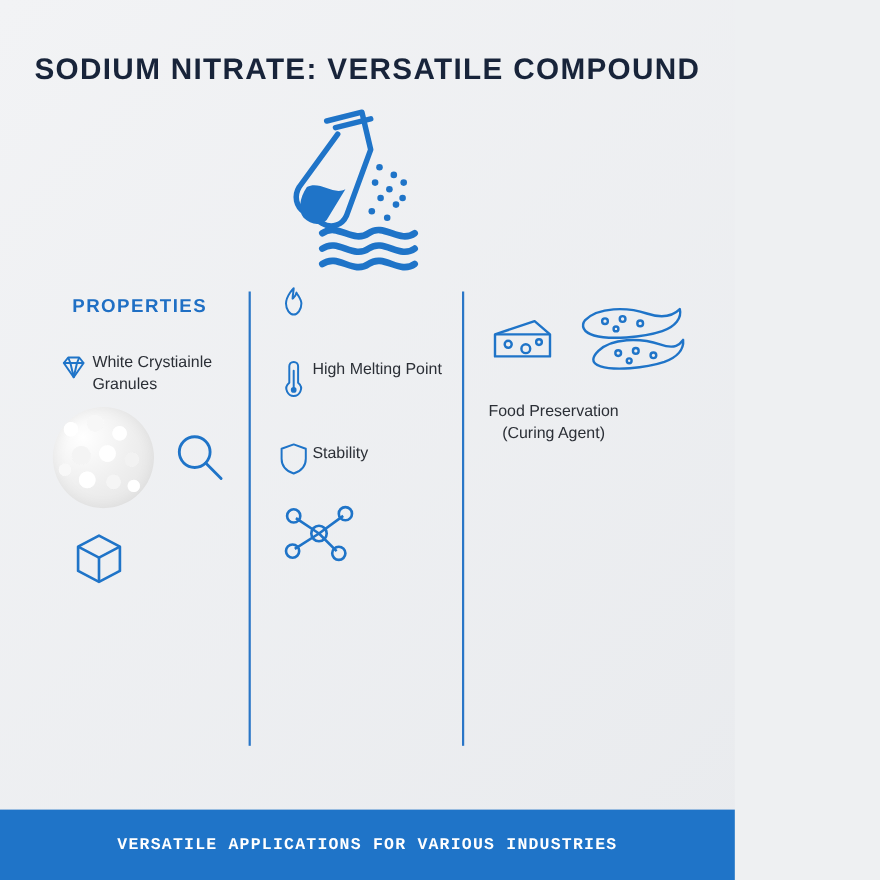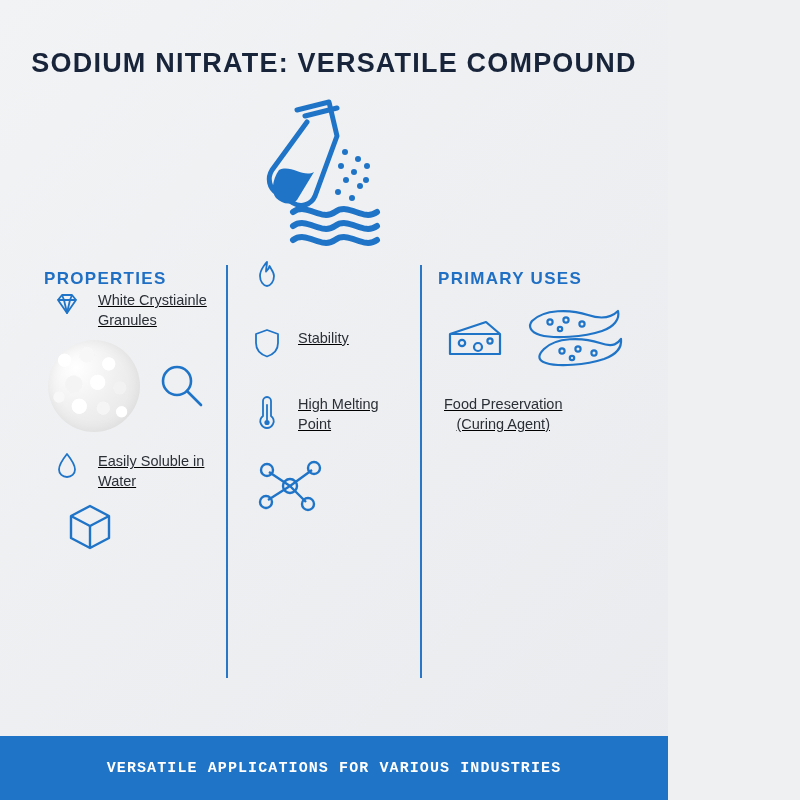--- a/index.html
+++ b/index.html
@@ -51,35 +51,34 @@
     box-sizing: border-box;
   }
   .col-divider {
     width: 2px;
     background: #1f6fc4;
     margin-top: 6px;
     margin-bottom: 58px;
     opacity: 0.95;
   }
   .col-head {
-    text-align: left;
+    text-align: center;
     color: #1f6fc4;
     font-size: 17px;
     font-weight: bold;
     letter-spacing: 1.3px;
     text-transform: uppercase;
     margin-top: 10px;
+    margin-bottom: 30px;
   }
   .item {
     display: flex;
     align-items: flex-start;
-    gap: 14px;
     margin-bottom: 8px;
     padding-left: 6px;
-    text-decoration: underline;
   }
   .item-icon {
     flex: 0 0 auto;
     width: 34px;
     display: flex;
     align-items: center;
     justify-content: center;
   }
   .item-label {
     color: #2b2f36;
@@ -197,28 +196,20 @@
       </div>
 
       <div class="decor">
         <div class="granule-blob"></div>
         <svg width="56" height="56" viewBox="0 0 56 56" fill="none" stroke="#1f74c8" stroke-width="2.6" stroke-linecap="round">
           <circle cx="23" cy="23" r="14"></circle>
           <path d="M33 33 L47 47"></path>
         </svg>
       </div>
 
-      <div class="item">
-        <div class="item-icon">
-          <svg width="26" height="30" viewBox="0 0 26 30" fill="none" stroke="#1f74c8" stroke-width="1.8" stroke-linejoin="round">
-            <path d="M13 4 C13 4 5 14 5 19.5 C5 24 8.6 27 13 27 C17.4 27 21 24 21 19.5 C21 14 13 4 13 4 Z"></path>
-          </svg>
-        </div>
-        <div class="item-label">Easily Soluble in Water</div>
-      </div>
 
       <div class="centered-icon">
         <svg width="56" height="56" viewBox="0 0 56 56" fill="none" stroke="#1f74c8" stroke-width="2.4" stroke-linejoin="round">
           <path d="M28 7 L47 17 L47 39 L28 49 L9 39 L9 17 Z"></path>
           <path d="M9 17 L28 27 L47 17"></path>
           <path d="M28 27 L28 49"></path>
         </svg>
       </div>
     </div>
 
@@ -226,58 +217,57 @@
 
     <div class="column">
 
       <div class="item">
         <div class="item-icon">
           <svg width="28" height="32" viewBox="0 0 28 32" fill="none" stroke="#1f74c8" stroke-width="1.8" stroke-linejoin="round">
             <path d="M14 3 C14 3 7 10 7 17 C7 22.5 10.5 27 14 27 C17.5 27 21 22.5 21 17 C21 13 18 10 16.5 7 C16 10 14.5 11 13 12.5 C13 9 14 6 14 3 Z"></path>
           </svg>
         </div>
         <div class="item-label"></div>
-      </div>
-
-      <div class="item" style="margin-top:36px;">
-        <div class="item-icon">
-          <svg width="28" height="32" viewBox="0 0 28 32" fill="none" stroke="#1f74c8" stroke-width="1.8" stroke-linejoin="round">
-            <path d="M14 3 L25 7 L25 16 C25 23 20 27.5 14 29.5 C8 27.5 3 23 3 16 L3 7 Z"></path>
-          </svg>
-        </div>
-        <div class="item-label">Stability</div>
       </div>
 
       <div class="item" style="margin-top:34px;">
         <div class="item-icon">
           <svg width="26" height="40" viewBox="0 0 26 40" fill="none" stroke="#1f74c8" stroke-width="1.8" stroke-linecap="round" stroke-linejoin="round">
             <path d="M13 4 C10.5 4 9 6 9 8 L9 23 C6.5 25 5.5 28 7 31 C8.5 34 11 35 13 35 C15 35 17.5 34 19 31 C20.5 28 19.5 25 17 23 L17 8 C17 6 15.5 4 13 4 Z"></path>
             <path d="M13 12 L13 27"></path>
             <circle cx="13" cy="29.5" r="2.6" fill="#1f74c8" stroke="none"></circle>
           </svg>
         </div>
         <div class="item-label">High Melting Point</div>
       </div>
 
+      <div class="item" style="margin-top:36px;">
+        <div class="item-icon">
+          <svg width="28" height="32" viewBox="0 0 28 32" fill="none" stroke="#1f74c8" stroke-width="1.8" stroke-linejoin="round">
+            <path d="M14 3 L25 7 L25 16 C25 23 20 27.5 14 29.5 C8 27.5 3 23 3 16 L3 7 Z"></path>
+          </svg>
+        </div>
+        <div class="item-label">Stability</div>
+      </div>
+
       <div class="centered-icon" style="padding-left:10px;margin-top:22px;">
         <svg width="72" height="62" viewBox="0 0 72 62" fill="none" stroke="#1f74c8" stroke-width="2.4">
           <path d="M36 30 L15 16 M36 30 L58 14 M36 30 L52 46 M36 30 L14 44"></path>
           <circle cx="36" cy="30" r="7"></circle>
           <circle cx="13" cy="14" r="6"></circle>
           <circle cx="60" cy="12" r="6"></circle>
           <circle cx="54" cy="48" r="6"></circle>
           <circle cx="12" cy="46" r="6"></circle>
         </svg>
       </div>
     </div>
 
     <div class="col-divider"></div>
 
     <div class="column">
-      <div class="col-head">Primary Uses</div>
 
 
       <div class="decor" style="margin-top:16px;gap:6px;">
         <svg width="66" height="60" viewBox="0 0 66 60" fill="none" stroke="#1f74c8" stroke-width="2.2" stroke-linejoin="round">
           <path d="M8 24 L44 12 L58 24 L58 44 L8 44 Z"></path>
           <path d="M8 24 L58 24"></path>
           <circle cx="20" cy="33" r="3.2"></circle>
           <circle cx="36" cy="37" r="4"></circle>
           <circle cx="48" cy="31" r="2.6"></circle>
         </svg>

